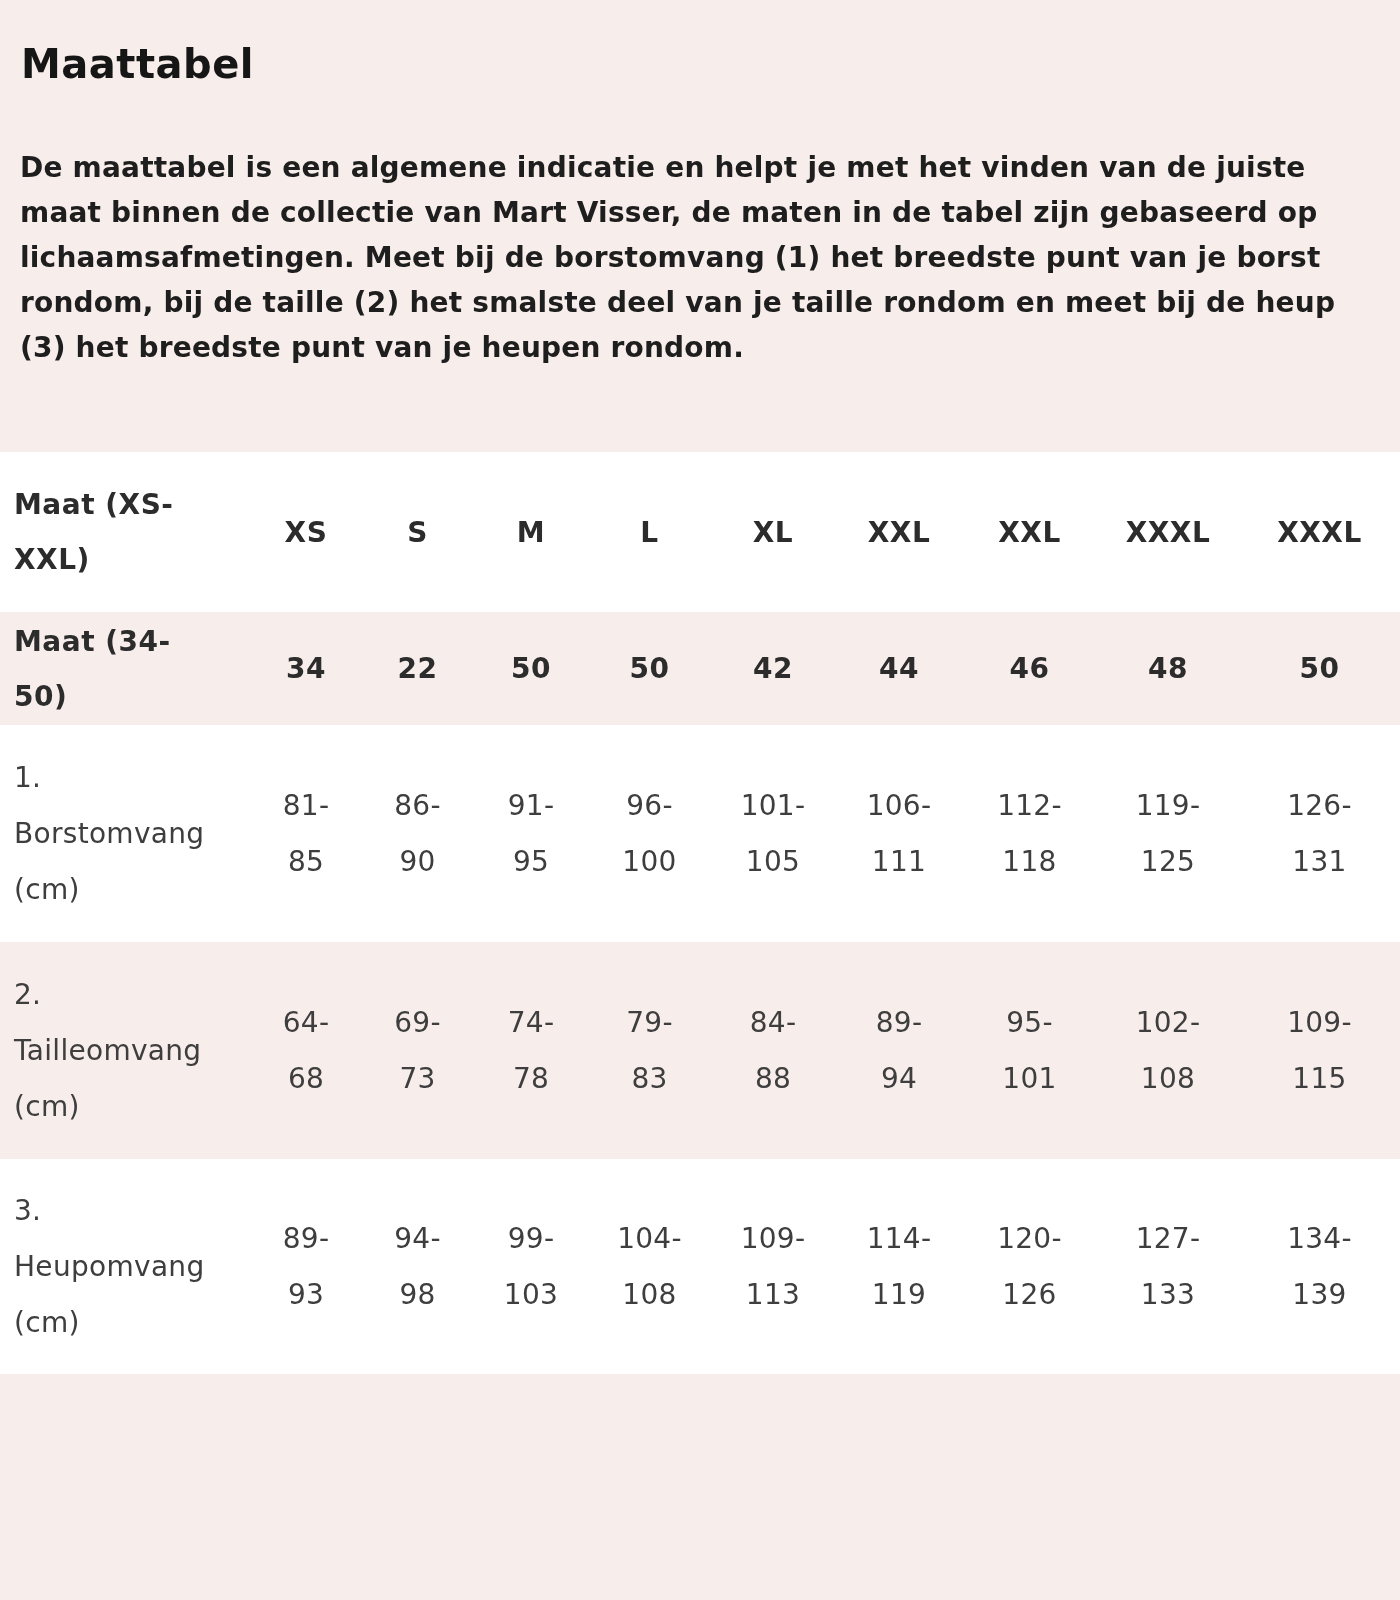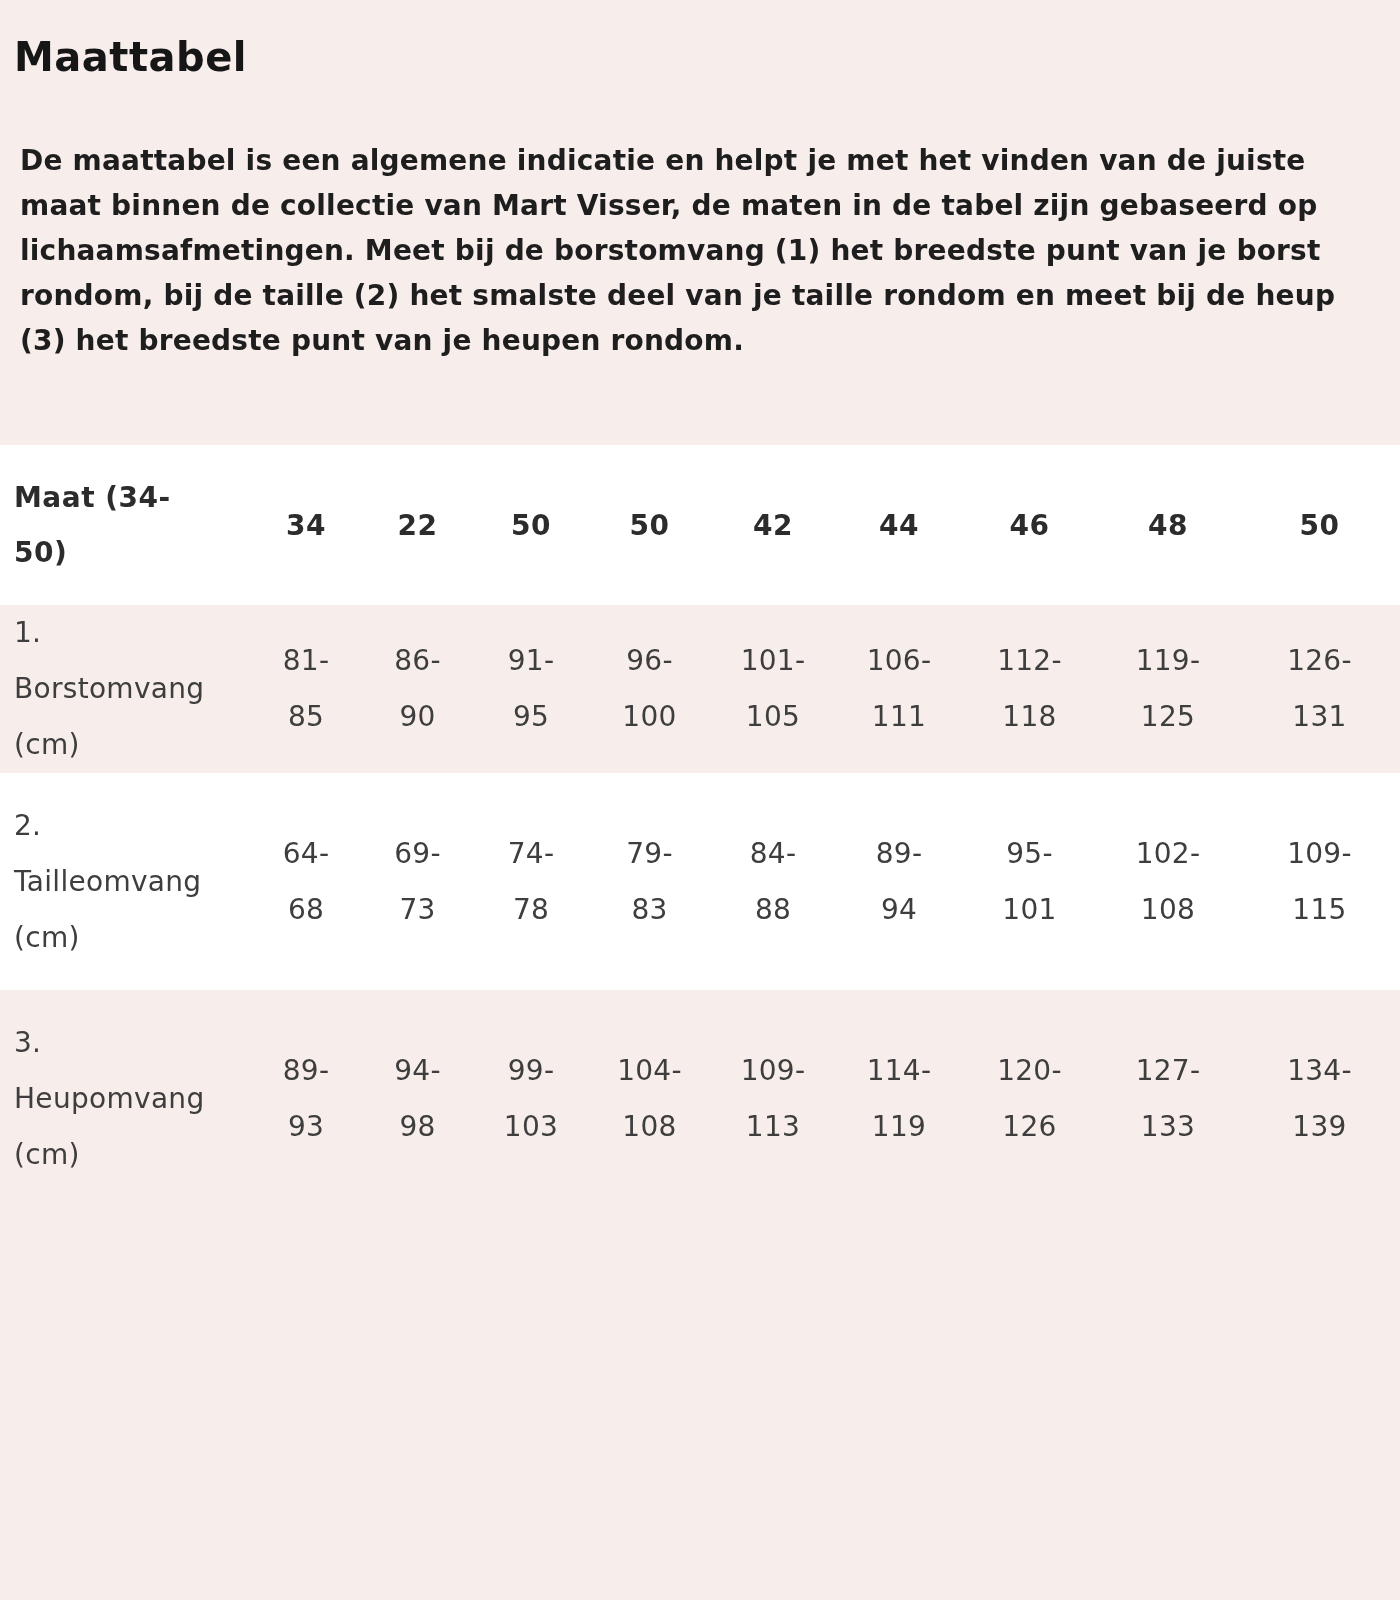--- a/index.html
+++ b/index.html
@@ -15,21 +15,21 @@
     height: 1600px;
     overflow: hidden;
     background: var(--pink);
     font-family: "DejaVu Sans", "Liberation Sans", sans-serif;
     color: var(--text-dark);
   }
   .intro {
     padding: 34px 40px 0 14px;
   }
   .page-title {
-    margin: 0;
+    margin: 7px;
     font-size: 40px;
     font-weight: 700;
     letter-spacing: 0.5px;
     color: #161616;
   }
   .intro p {
     margin: 6px;
     font-size: 28px;
     font-weight: 700;
     line-height: 45px;
@@ -42,21 +42,21 @@
 
   table.size-table {
     margin-top: 82px;
     width: 1400px;
     border-collapse: collapse;
     table-layout: fixed;
   }
   .size-table tr { background: var(--row-white); }
   .size-table tr:nth-child(even) { background: var(--pink); }
   .size-table tr:nth-child(1) { height: 160px; }
-  .size-table tr:nth-child(2) { height: 140px; }
+  .size-table tr:nth-child(2) { height: 113px; }
   .size-table tr:nth-child(3) { height: 217px; }
   .size-table tr:nth-child(4) { height: 217px; }
   .size-table tr:nth-child(5) { height: 215px; }
   .size-table th, .size-table td {
     vertical-align: middle;
     padding: 0;
     border: none;
   }
   .size-table th {
     text-align: left;
@@ -97,20 +97,32 @@
     <col style="width:116px">
     <col style="width:121px">
     <col style="width:126px">
     <col style="width:126px">
     <col style="width:135px">
     <col style="width:142px">
     <col style="width:161px">
   </colgroup>
   <tbody>
       <tr class="row-bold">
+        <th>Maat (XS-<br>XXL)</th>
+        <td>XS</td>
+        <td>S</td>
+        <td>M</td>
+        <td>L</td>
+        <td>XL</td>
+        <td>XXL</td>
+        <td>XXL</td>
+        <td>XXXL</td>
+        <td>XXXL</td>
+      </tr>
+      <tr class="row-bold">
         <th>Maat (34-<br>50)</th>
         <td>34</td>
         <td>22</td>
         <td>50</td>
         <td>50</td>
         <td>42</td>
         <td>44</td>
         <td>46</td>
         <td>48</td>
         <td>50</td>

